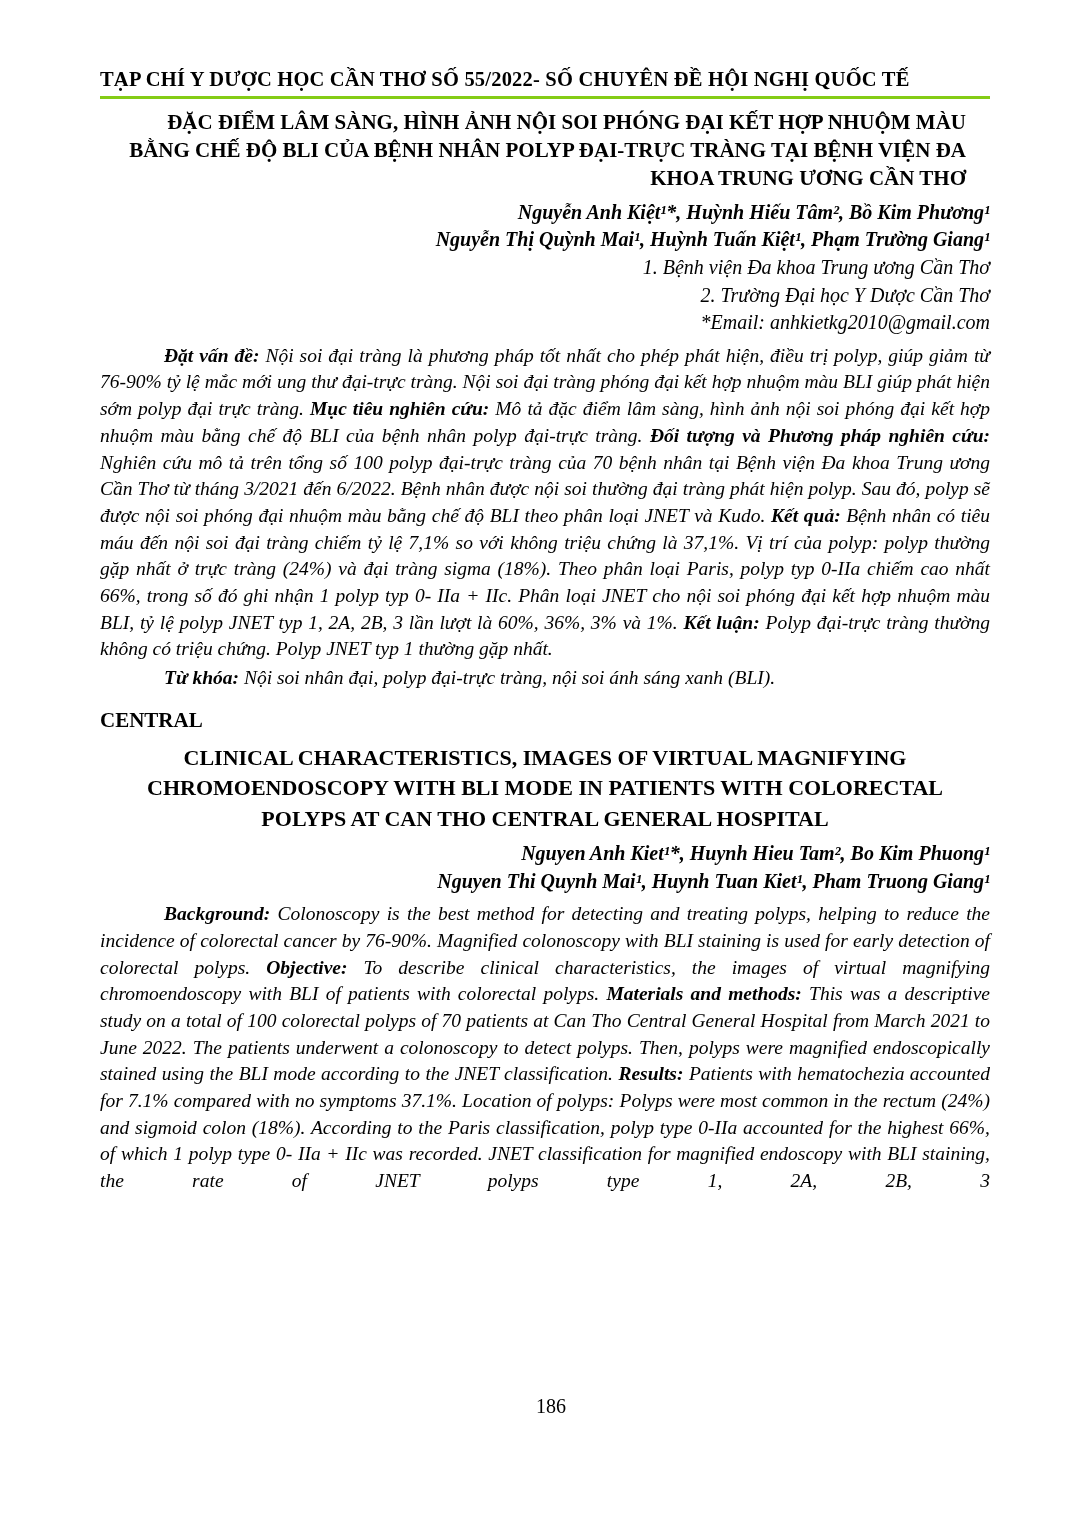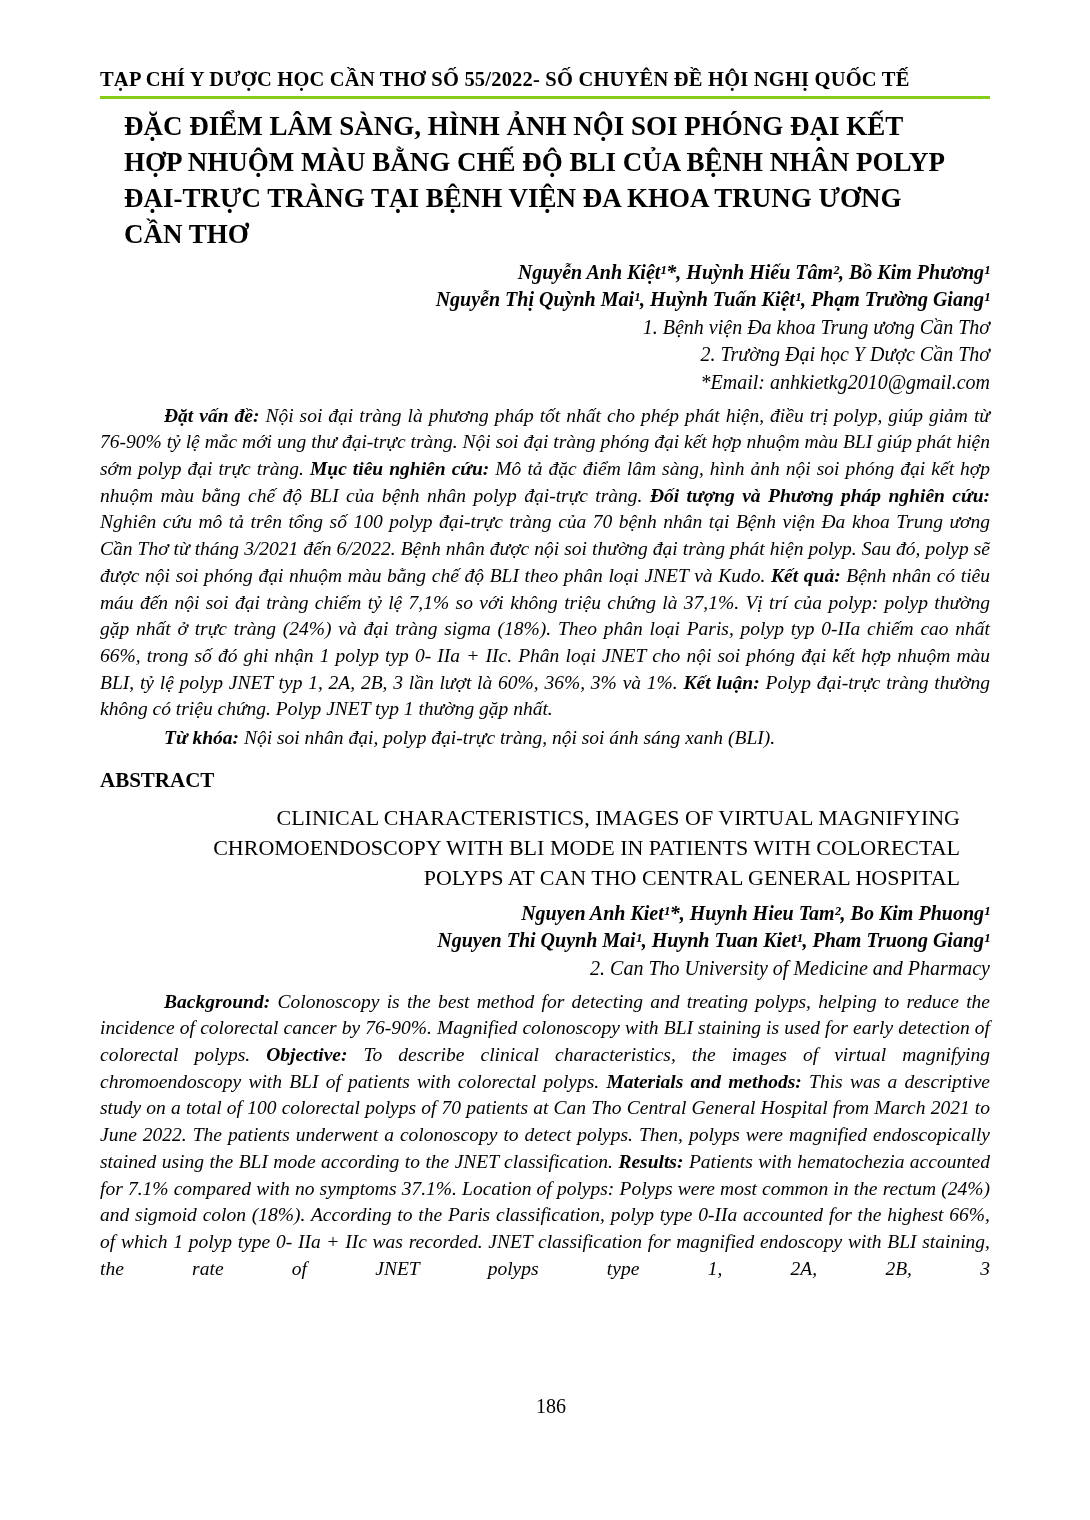--- a/index.html
+++ b/index.html
@@ -26,23 +26,23 @@
   }
   .journal-line {
     font-size: 20.5px;
     font-weight: bold;
     letter-spacing: 0.2px;
     white-space: nowrap;
   }
   .title-vi {
     margin: 8px 0 6px 0;
     padding: 0 24px;
-    font-size: 27px;
+    font-size: 21px;
     font-weight: bold;
-    text-align: left;
+    text-align: right;
     line-height: 1.33;
   }
   .authors {
     text-align: right;
     font-style: italic;
     font-size: 20px;
     line-height: 1.38;
     margin: 2px 0 6px 0;
   }
   .author-line { font-weight: bold; }
@@ -61,22 +61,22 @@
     text-align: justify;
   }
   .indent { text-indent: 64px; }
   .cutoff { text-align-last: justify; }
   .keywords { margin-top: 2px; }
   .rb { font-weight: bold; font-style: italic; }
   .title-en {
     margin: 10px 0 6px 0;
     padding: 0 30px;
     font-size: 22px;
-    font-weight: normal;
-    text-align: right;
+    font-weight: bold;
+    text-align: center;
     line-height: 1.38;
   }
   .page-footer {
     position: absolute;
     left: 12px;
     right: 0;
     bottom: 102px;
     text-align: center;
     font-size: 20px;
   }
@@ -98,27 +98,26 @@
     <div class="affil-line">1. Bệnh viện Đa khoa Trung ương Cần Thơ</div>
     <div class="affil-line">2. Trường Đại học Y Dược Cần Thơ</div>
     <div class="affil-line">*Email: anhkietkg2010@gmail.com</div>
   </div>
 
 
   <p class="body-par indent"><span class="rb">Đặt vấn đề: </span><span>Nội soi đại tràng là phương pháp tốt nhất cho phép phát hiện, điều trị polyp, giúp giảm từ 76-90% tỷ lệ mắc mới ung thư đại-trực tràng. Nội soi đại tràng phóng đại kết hợp nhuộm màu BLI giúp phát hiện sớm polyp đại trực tràng. </span><span class="rb">Mục tiêu nghiên cứu: </span><span>Mô tả đặc điểm lâm sàng, hình ảnh nội soi phóng đại kết hợp nhuộm màu bằng chế độ BLI của bệnh nhân polyp đại-trực tràng. </span><span class="rb">Đối tượng và Phương pháp nghiên cứu: </span><span>Nghiên cứu mô tả trên tổng số 100 polyp đại-trực tràng của 70 bệnh nhân tại Bệnh viện Đa khoa Trung ương Cần Thơ từ tháng 3/2021 đến 6/2022. Bệnh nhân được nội soi thường đại tràng phát hiện polyp. Sau đó, polyp sẽ được nội soi phóng đại nhuộm màu bằng chế độ BLI theo phân loại JNET và Kudo. </span><span class="rb">Kết quả: </span><span>Bệnh nhân có tiêu máu đến nội soi đại tràng chiếm tỷ lệ 7,1% so với không triệu chứng là 37,1%. Vị trí của polyp: polyp thường gặp nhất ở trực tràng (24%) và đại tràng sigma (18%). Theo phân loại Paris, polyp typ 0-IIa chiếm cao nhất 66%, trong số đó ghi nhận 1 polyp typ 0- IIa + IIc. Phân loại JNET cho nội soi phóng đại kết hợp nhuộm màu BLI, tỷ lệ polyp JNET typ 1, 2A, 2B, 3 lần lượt là 60%, 36%, 3% và 1%. </span><span class="rb">Kết luận: </span><span>Polyp đại-trực tràng thường không có triệu chứng. Polyp JNET typ 1 thường gặp nhất.</span></p>
 
   <p class="body-par indent keywords"><span class="rb">Từ khóa: </span><span>Nội soi nhân đại, polyp đại-trực tràng, nội soi ánh sáng xanh (BLI).</span></p>
 
-  <h2 class="section-heading">ABSTRACT</h2>
+  <h2 class="section-heading">CENTRAL</h2>
 
   <h1 class="title-en">CLINICAL CHARACTERISTICS, IMAGES OF VIRTUAL MAGNIFYING CHROMOENDOSCOPY WITH BLI MODE IN PATIENTS WITH COLORECTAL POLYPS AT CAN THO CENTRAL GENERAL HOSPITAL</h1>
 
   <div class="authors">
     <div class="author-line">Nguyen Anh Kiet¹*, Huynh Hieu Tam², Bo Kim Phuong¹</div>
     <div class="author-line">Nguyen Thi Quynh Mai¹, Huynh Tuan Kiet¹, Pham Truong Giang¹</div>
-    <div class="affil-line">2. Can Tho University of Medicine and Pharmacy</div>
   </div>
 
   <p class="body-par indent cutoff"><span class="rb">Background: </span><span>Colonoscopy is the best method for detecting and treating polyps, helping to reduce the incidence of colorectal cancer by 76-90%. Magnified colonoscopy with BLI staining is used for early detection of colorectal polyps. </span><span class="rb">Objective: </span><span>To describe clinical characteristics, the images of virtual magnifying chromoendoscopy with BLI of patients with colorectal polyps. </span><span class="rb">Materials and methods: </span><span>This was a descriptive study on a total of 100 colorectal polyps of 70 patients at Can Tho Central General Hospital from March 2021 to June 2022. The patients underwent a colonoscopy to detect polyps. Then, polyps were magnified endoscopically stained using the BLI mode according to the JNET classification. </span><span class="rb">Results: </span><span>Patients with hematochezia accounted for 7.1% compared with no symptoms 37.1%. Location of polyps: Polyps were most common in the rectum (24%) and sigmoid colon (18%). According to the Paris classification, polyp type 0-IIa accounted for the highest 66%, of which 1 polyp type 0- IIa + IIc was recorded. JNET classification for magnified endoscopy with BLI staining, the rate of JNET polyps type 1, 2A, 2B, 3</span></p>
 
   <footer class="page-footer">186</footer>
 
 </div>
 
 </body></html>

